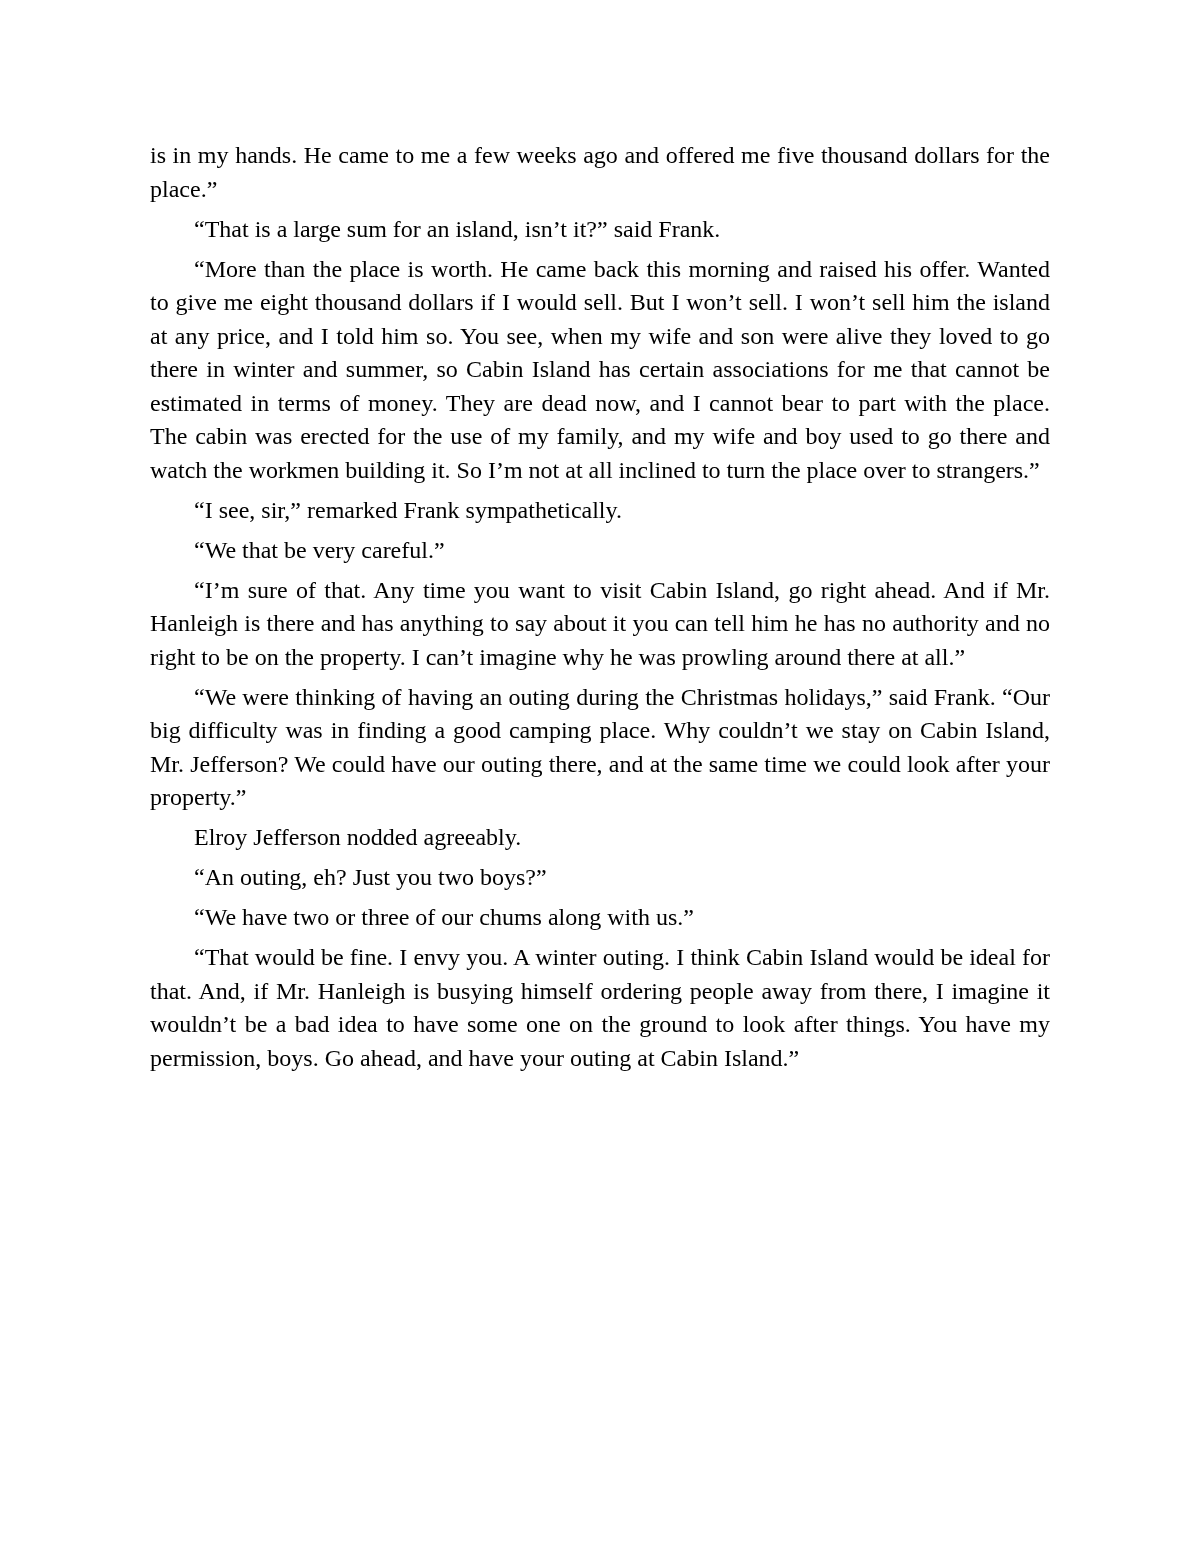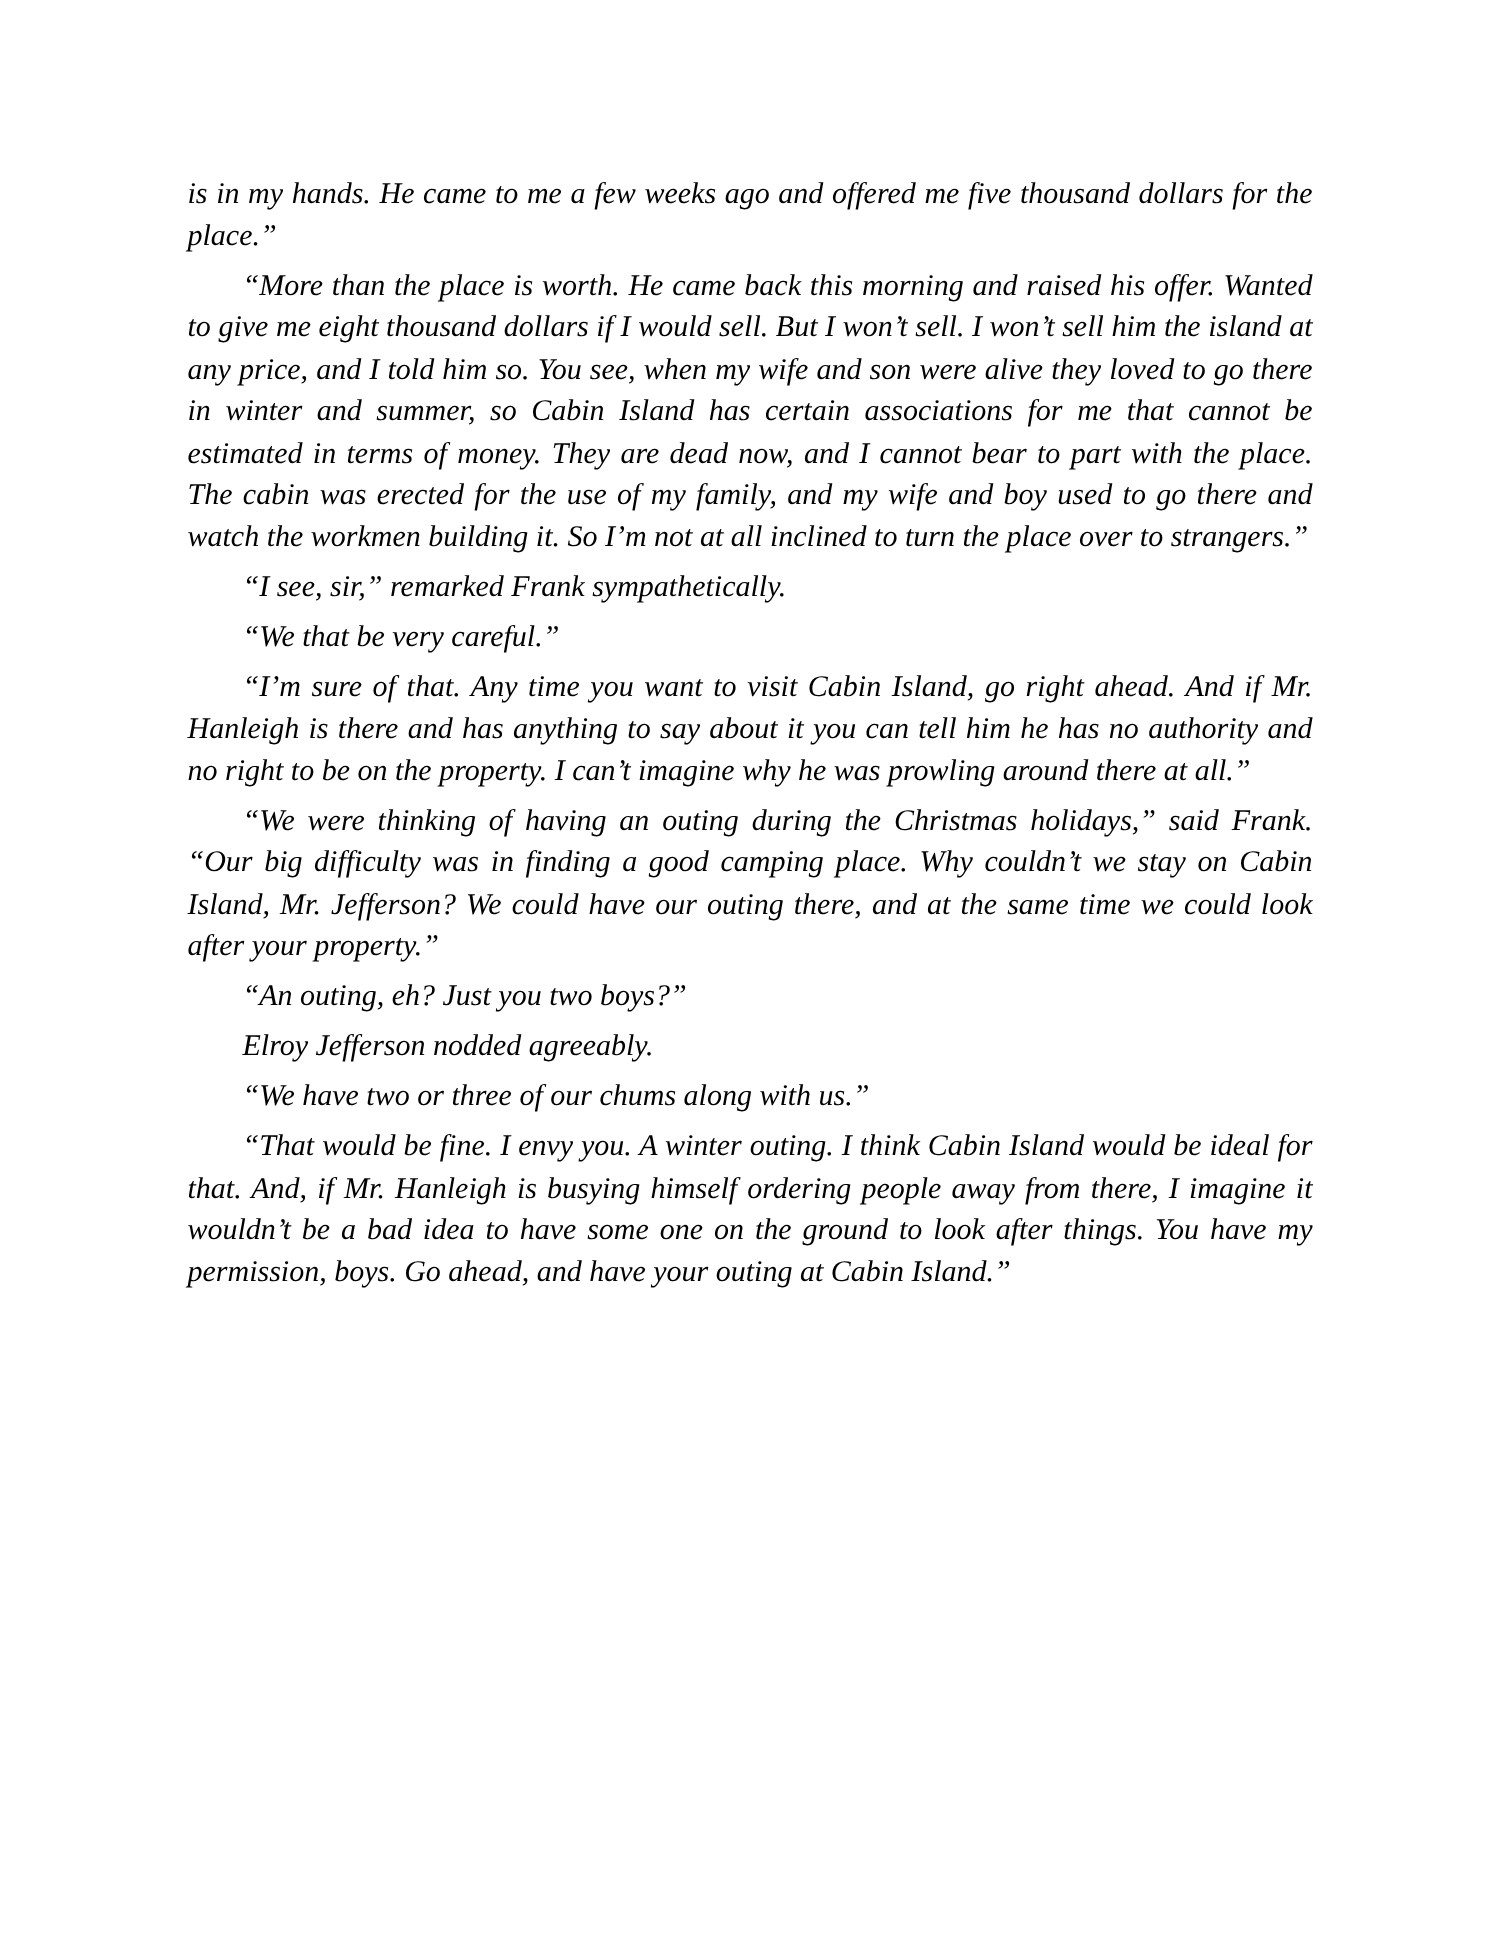--- a/index.html
+++ b/index.html
@@ -23,38 +23,38 @@
     width: 900px;
     color: #000000;
     font-family: "Liberation Serif", "DejaVu Serif", serif;
     font-size: 24px;
     line-height: 33.5px;
     text-align: justify;
   }
   .text-block p {
     margin: 0 0 6.5px 0;
     padding: 0;
-    font-style: italic;
   }
   .text-block p.indent {
     text-indent: 44px;
   }
   .text-block p.no-indent {
     text-indent: 0;
   }
 </style>
 </head>
 <body>
 
 <div class="page">
   <div class="text-block" id="text-block">
       <p class="no-indent">is in my hands. He came to me a few weeks ago and offered me five thousand dollars for the place.”</p>
+      <p class="indent">“That is a large sum for an island, isn’t it?” said Frank.</p>
       <p class="indent">“More than the place is worth. He came back this morning and raised his offer. Wanted to give me eight thousand dollars if I would sell. But I won’t sell. I won’t sell him the island at any price, and I told him so. You see, when my wife and son were alive they loved to go there in winter and summer, so Cabin Island has certain associations for me that cannot be estimated in terms of money. They are dead now, and I cannot bear to part with the place. The cabin was erected for the use of my family, and my wife and boy used to go there and watch the workmen building it. So I’m not at all inclined to turn the place over to strangers.”</p>
       <p class="indent">“I see, sir,” remarked Frank sympathetically.</p>
       <p class="indent">“We that be very careful.”</p>
       <p class="indent">“I’m sure of that. Any time you want to visit Cabin Island, go right ahead. And if Mr. Hanleigh is there and has anything to say about it you can tell him he has no authority and no right to be on the property. I can’t imagine why he was prowling around there at all.”</p>
       <p class="indent">“We were thinking of having an outing during the Christmas holidays,” said Frank. “Our big difficulty was in finding a good camping place. Why couldn’t we stay on Cabin Island, Mr. Jefferson? We could have our outing there, and at the same time we could look after your property.”</p>
+      <p class="indent">Elroy Jefferson nodded agreeably.</p>
       <p class="indent">“An outing, eh? Just you two boys?”</p>
-      <p class="indent">Elroy Jefferson nodded agreeably.</p>
       <p class="indent">“We have two or three of our chums along with us.”</p>
       <p class="indent">“That would be fine. I envy you. A winter outing. I think Cabin Island would be ideal for that. And, if Mr. Hanleigh is busying himself ordering people away from there, I imagine it wouldn’t be a bad idea to have some one on the ground to look after things. You have my permission, boys. Go ahead, and have your outing at Cabin Island.”</p>
     </div>
 </div>
 
 </body></html>

